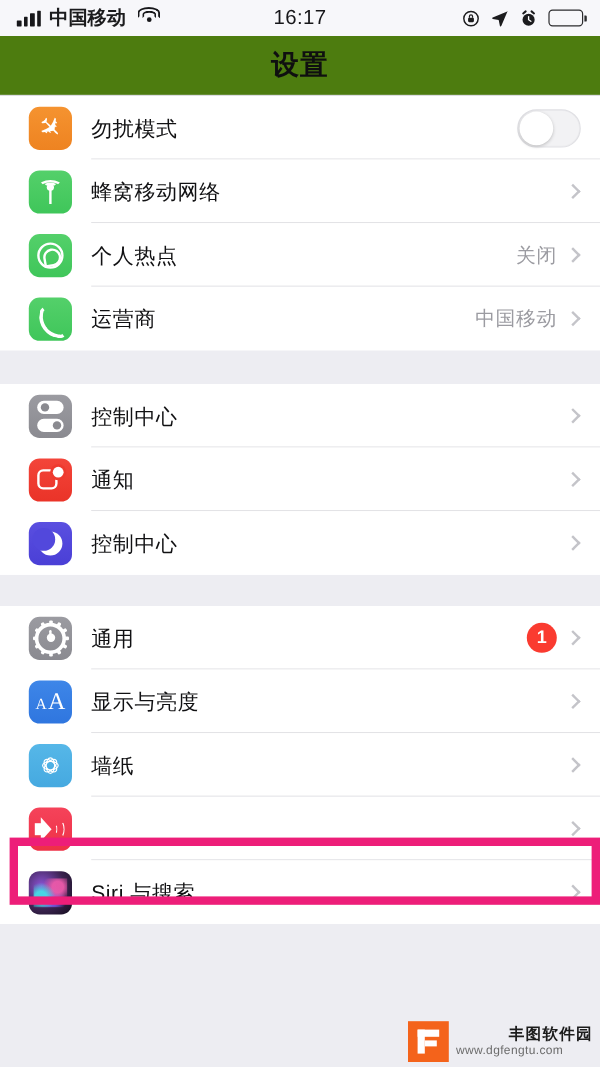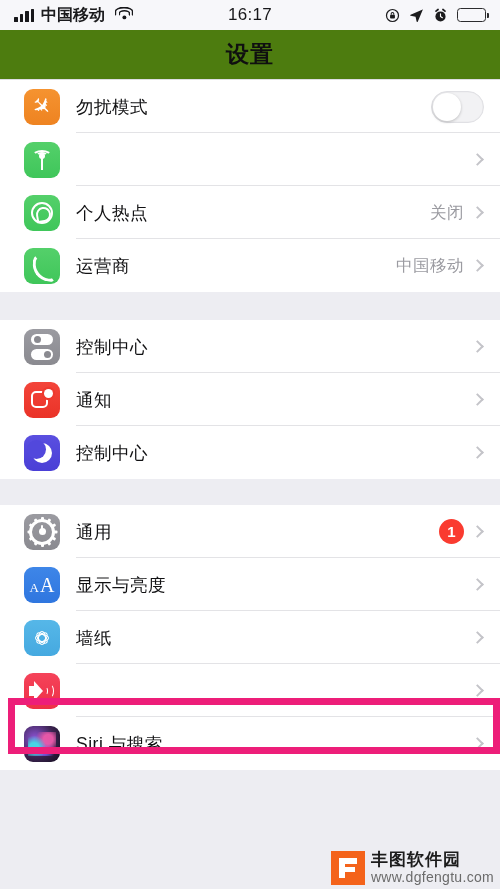--- a/index.html
+++ b/index.html
@@ -251,22 +251,22 @@
     display:flex; align-items:center; justify-content:center; position:relative;
   }
   .wm-logo::before{
     content:""; position:absolute; left:8px; top:7px; width:18px; height:6px; background:#fff;
   }
   .wm-logo::after{
     content:""; position:absolute; left:8px; top:7px; width:6px; height:20px; background:#fff;
   }
   .wm-logo .tick{ position:absolute; left:14px; top:16px; width:10px; height:5px; background:#fff;}
   .wm-text { display:flex; flex-direction:column; line-height:1.1; }
-  .wm-cn { font-size: 17px; font-weight: bold; color:#1c1c1c; letter-spacing:1px; }
-  .wm-url { font-size: 14px; color:#6b6b6b; letter-spacing:.3px; }
+  .wm-cn { font-size: 13px; font-weight: bold; color:#1c1c1c; letter-spacing:1px;margin-left:44px; }
+  .wm-url { font-size: 10px; color:#6b6b6b; letter-spacing:.3px; }
 </style>
 </head>
 <body>
 
 <div id="phone">
 
   <div class="statusbar">
     <div class="sb-left">
       <span class="bars">
           <i></i>
@@ -327,20 +327,21 @@
 
       <div class="row">
         <div class="icon ic-cell">
           <span class="ant">
               <span class="arc a1"></span>
               <span class="arc a2"></span>
               <span class="base"></span>
               <span class="mast"></span>
             </span>
         </div>
+        <div class="label">蜂窝移动网络</div>
         <div class="right">
           <span class="value"></span>
           <span class="chev"></span>
         </div>
         <div class="sep"></div>
       </div>
 
       <div class="row">
         <div class="icon ic-hotspot">
             <span class="hs"></span>

